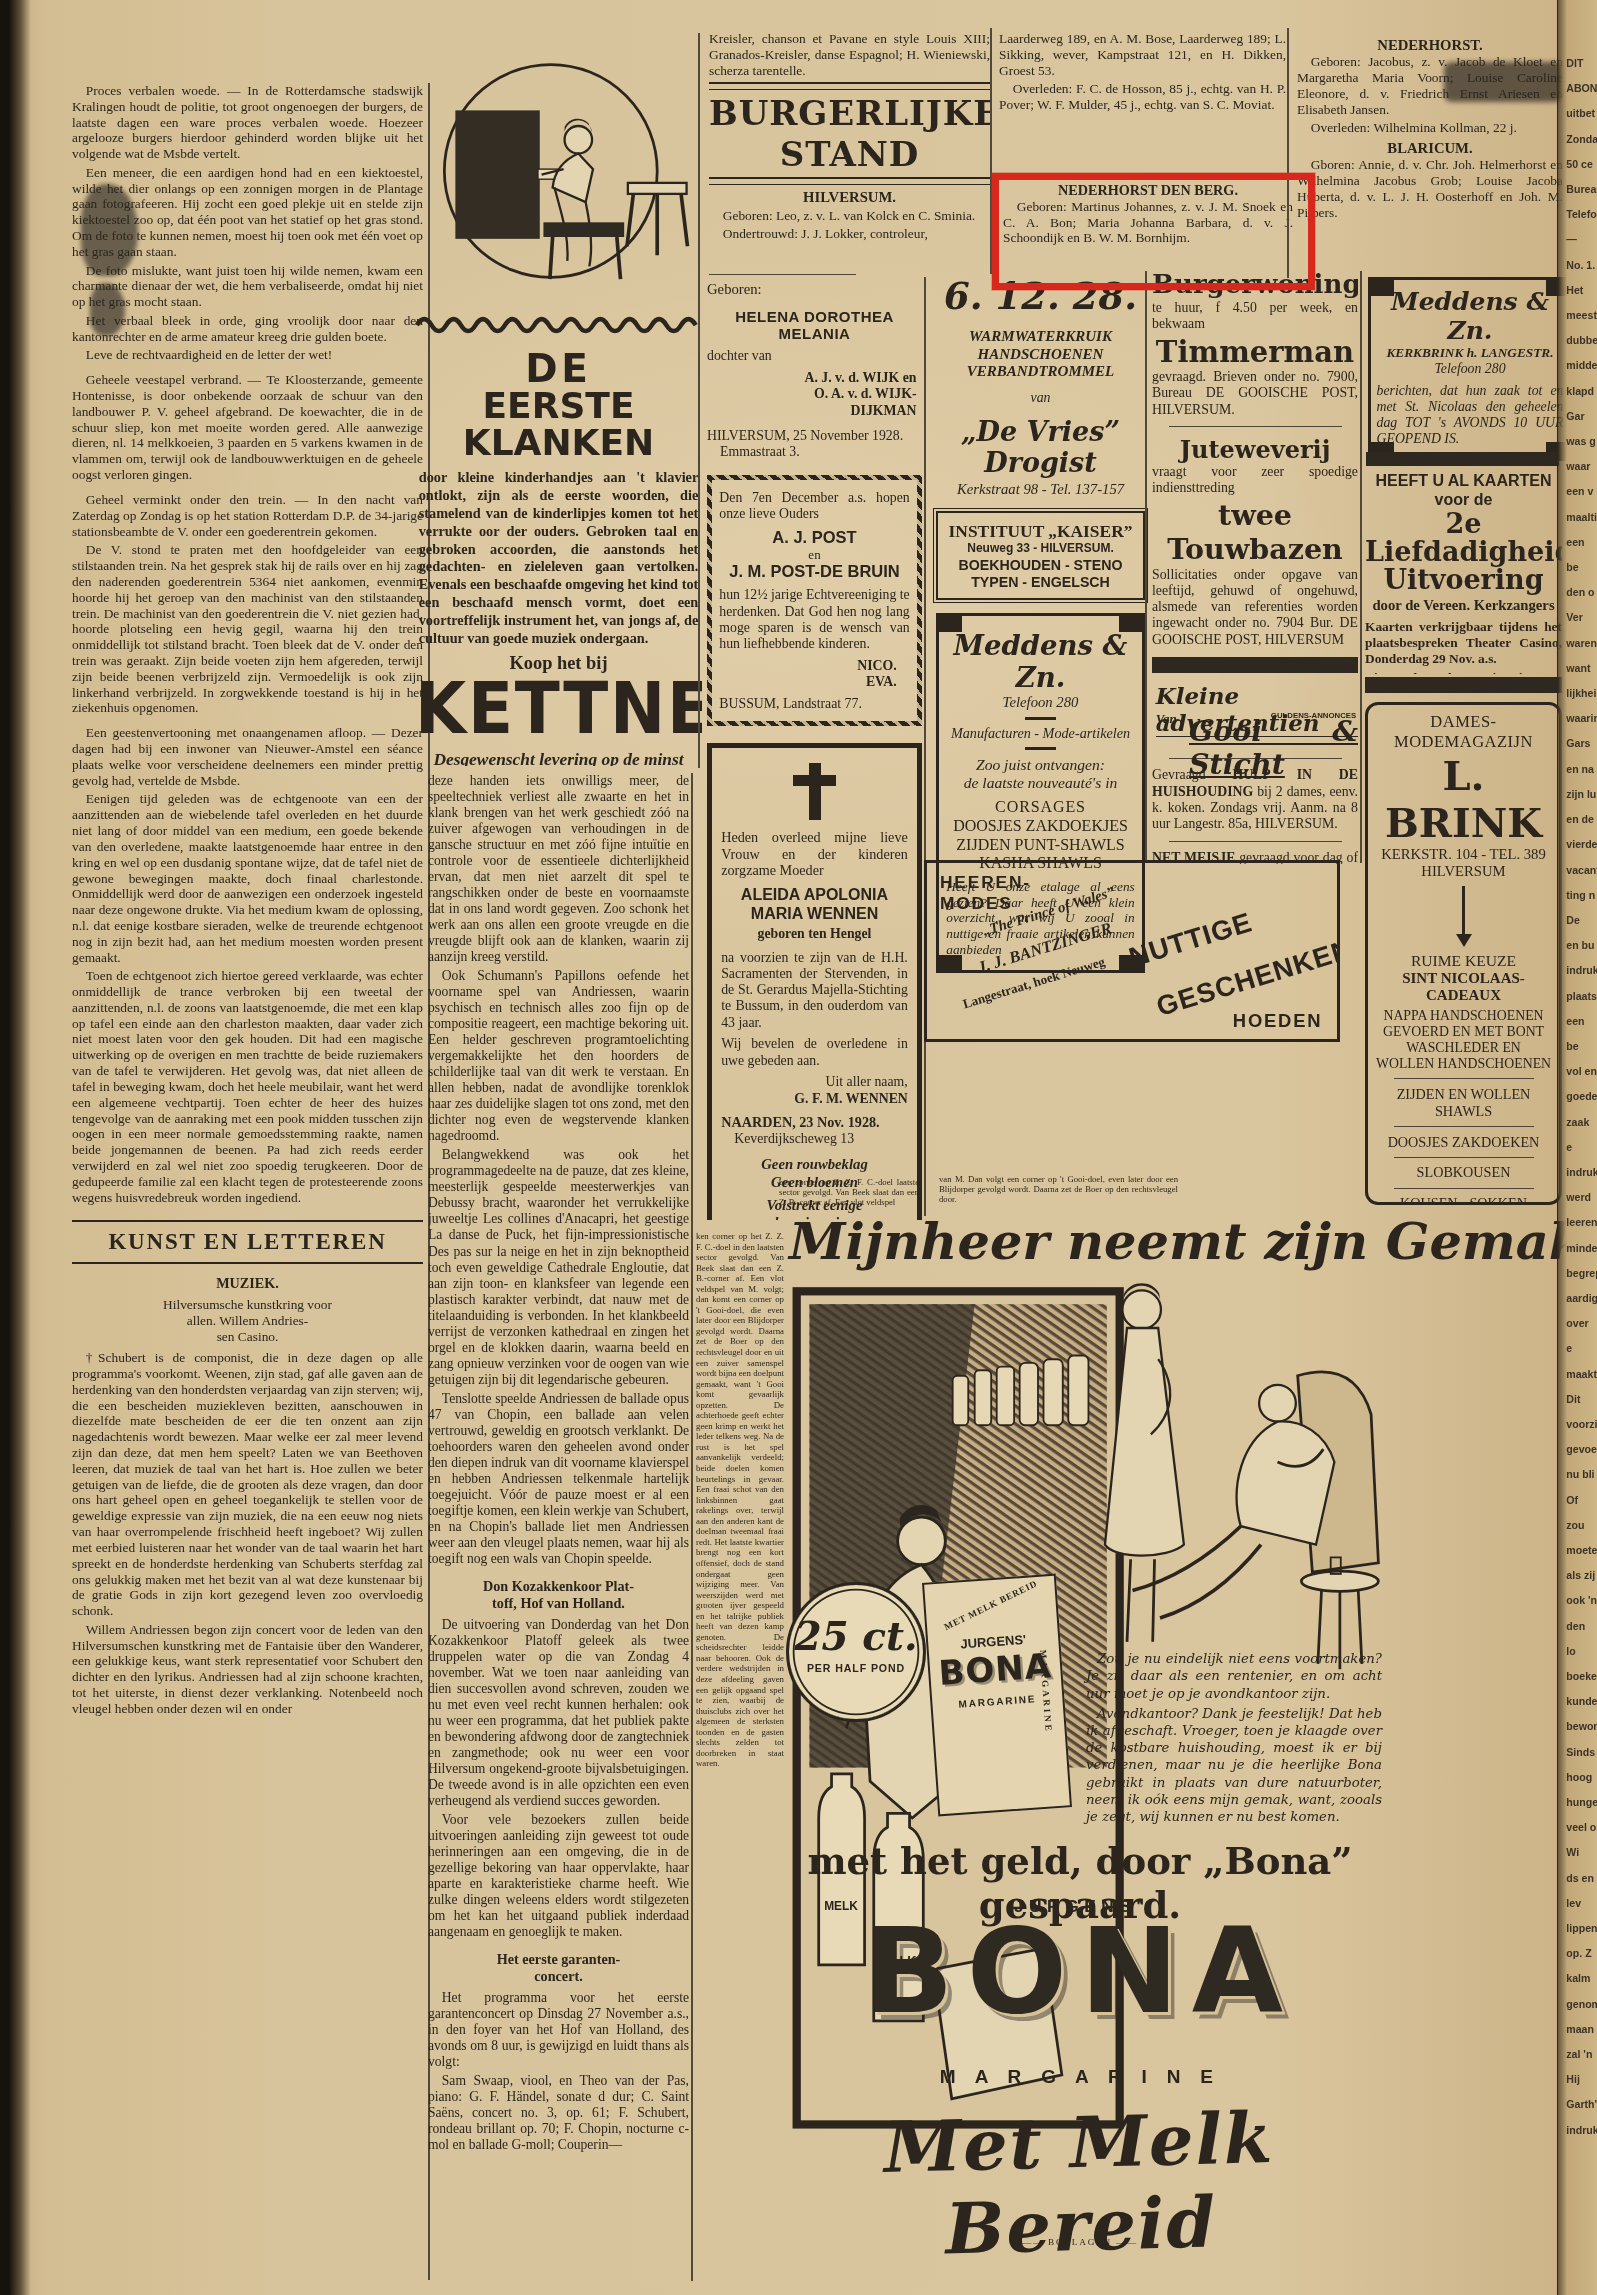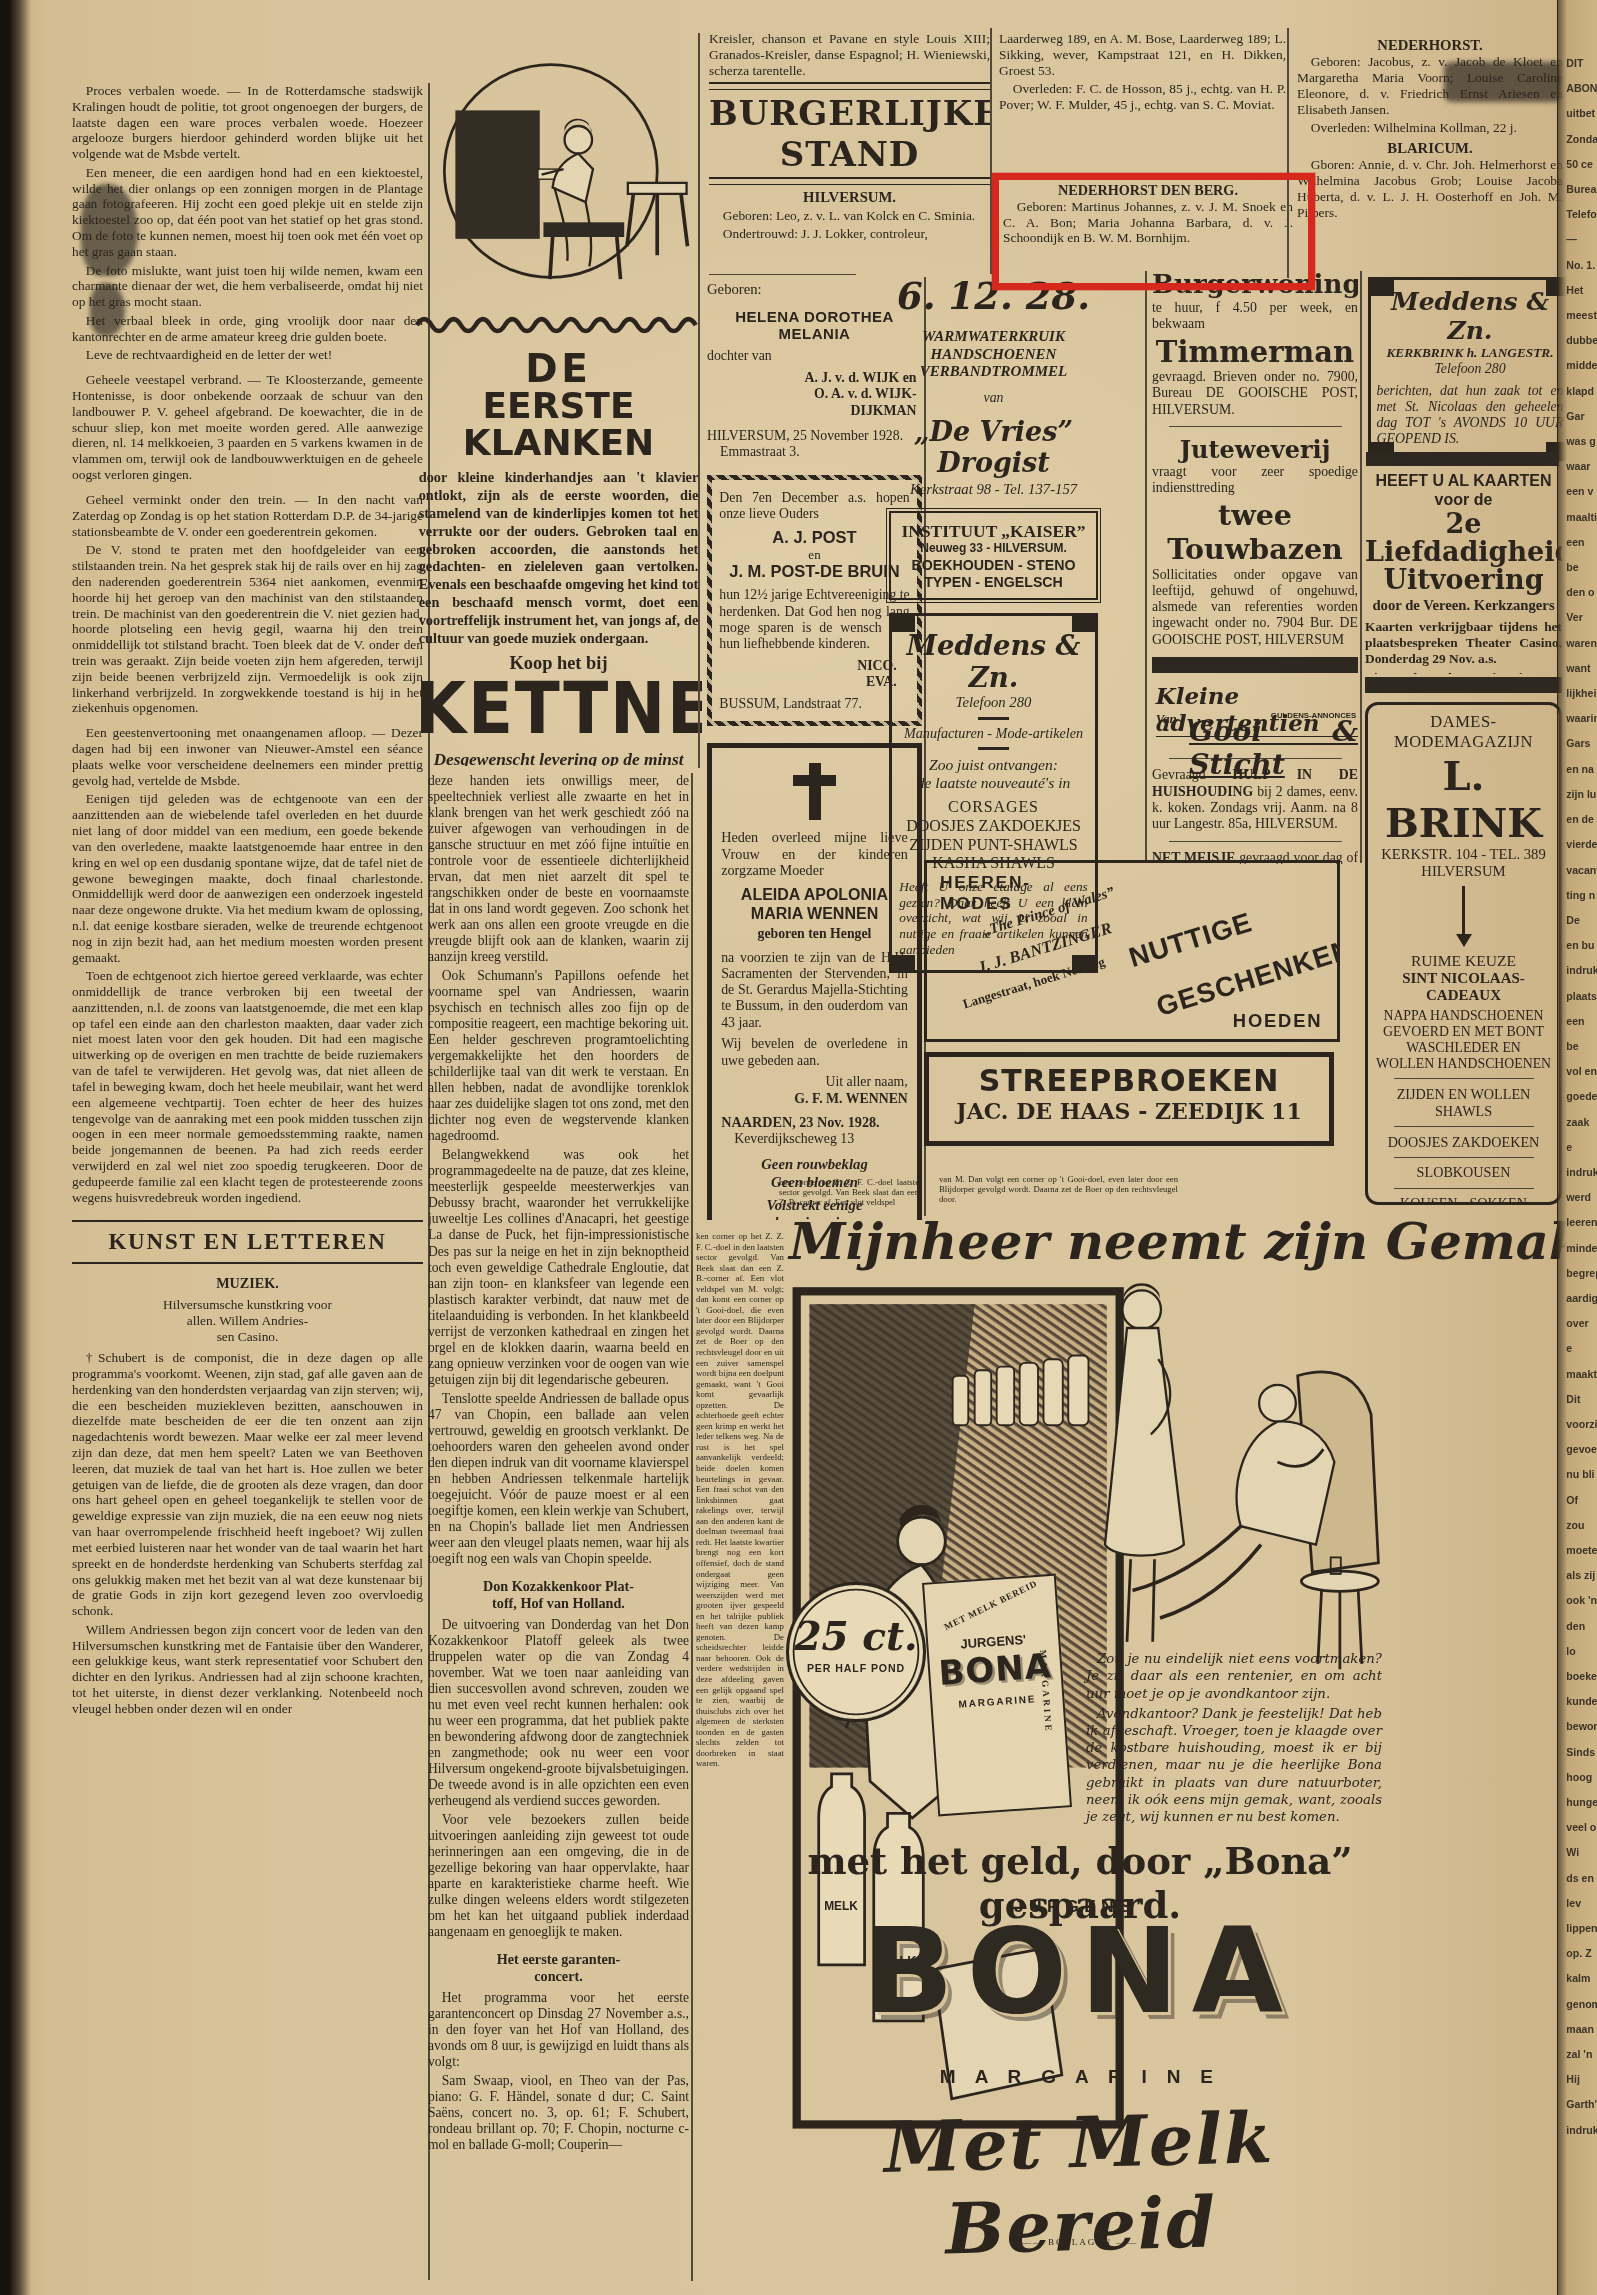--- a/index.html
+++ b/index.html
@@ -189,21 +189,21 @@
       <div style="font-size:14.2px;font-weight:bold;margin-top:7.3px;">NAARDEN, 23 Nov. 1928.</div>
       <div style="font-size:13.8px;text-indent:13px;">Keverdijkscheweg 13</div>
       <div class="ctr it" style="font-weight:bold;font-size:14.7px;margin-top:9.2px;">Geen rouwbeklag</div>
       <div class="ctr it" style="font-weight:bold;font-size:14.7px;">Geen bloemen</div>
       <div class="ctr it pre" style="font-weight:bold;font-size:14.7px;margin-top:5.5px;">Volstrekt eenige
 kennisgeving</div>
     </div>
   </div>
   <div class="vr" style="left:924px;top:277px;height:939px;"></div>
 
-  <div class="col" style="left:889px;top:275px;width:209px;height:588px;overflow:visible;">
+  <div class="col" style="left:936px;top:275px;width:209px;height:588px;overflow:visible;">
     <div class="ctr it" style="font-size:37px;font-weight:bold;font-family:'DejaVu Serif',serif;">6. 12. 28.</div>
     <div class="ctr it" style="font-weight:bold;font-size:15px;margin-top:9.2px;">WARMWATERKRUIK</div>
     <div class="ctr it" style="font-weight:bold;font-size:15px;">HANDSCHOENEN</div>
     <div class="ctr it" style="font-weight:bold;font-size:15px;">VERBANDTROMMEL</div>
     <div class="ctr it" style="font-size:13.8px;margin:9.2px 0;">van</div>
     <div class="ctr it" style="font-weight:bold;font-size:27px;font-family:'DejaVu Serif',serif;">„De Vries” Drogist</div>
     <div class="ctr it" style="font-size:14.7px;margin-top:1.8px;">Kerkstraat 98  -  Tel. 137-157</div>
     <div style="border:2.8px solid #2b251d;outline:1.4px solid #2b251d;outline-offset:2.8px;margin-top:13px;padding:7.3px 3.7px;">
       <div class="ctr" style="font-weight:bold;font-size:17.4px;">INSTITUUT „KAISER”</div>
       <div class="ctr sans" style="font-weight:bold;font-size:12px;">Neuweg 33    -    HILVERSUM.</div>
@@ -308,24 +308,20 @@
       <div>MODES</div>
     </div>
     <div class="it" style="position:absolute;left:53px;top:40px;transform:rotate(-17deg);font-size:14.7px;font-weight:bold;">„The Prince of Wales”</div>
     <div class="it" style="position:absolute;left:48px;top:75px;transform:rotate(-17deg);font-size:16.5px;font-weight:bold;">J. J. BANTZINGER</div>
     <div style="position:absolute;left:33px;top:112px;transform:rotate(-17deg);font-size:13px;font-weight:bold;">Langestraat, hoek Neuweg</div>
     <div class="sans" style="position:absolute;left:200px;top:61px;transform:rotate(-17deg);font-weight:bold;font-size:27.5px;letter-spacing:0.9px;">NUTTIGE</div>
     <div class="sans" style="position:absolute;left:226px;top:99px;transform:rotate(-17deg);font-weight:bold;font-size:27.5px;letter-spacing:0.9px;">GESCHENKEN</div>
     <div class="sans" style="position:absolute;right:14.7px;bottom:7.3px;font-weight:bold;font-size:18.4px;letter-spacing:1.8px;">HOEDEN</div>
   </div>
 
-  <div class="abs" style="left:924px;top:1052px;width:410px;height:94px;border:5.5px solid #2b251d;box-sizing:border-box;padding-top:5.5px;">
-    <div class="ctr heavy" style="font-size:30px;letter-spacing:0.9px;">STREEPBROEKEN</div>
-    <div class="ctr" style="font-weight:bold;font-size:22px;font-family:'DejaVu Serif',serif;">JAC. DE HAAS   -   ZEEDIJK 11</div>
-  </div>
 
   <div class="col" style="left:779px;top:1177px;width:140px;height:42px;font-size:8.7px;line-height:1.15;">
     <p class="ni">ben corner op Z. Z. F. C.-doel laatste sector gevolgd. Van Beek slaat dan een Z. B.-corner af. Een vlot veldspel</p>
   </div>
   <div class="col" style="left:939px;top:1174px;width:239px;height:44px;font-size:8.7px;line-height:1.15;">
     <p class="ni">van M. Dan volgt een corner op 't Gooi-doel, even later door een Blijdorper gevolgd wordt. Daarna zet de Boer op den rechtsvleugel door.</p>
   </div>
   <div class="vr" style="left:691px;top:773px;height:1508px;"></div>
   <div class="col" style="left:696px;top:1231px;width:88px;height:1036px;font-size:8.8px;line-height:1.2;">
     <p class="ni">ken corner op het Z. Z. F. C.-doel in den laatsten sector gevolgd. Van Beek slaat dan een Z. B.-corner af. Een vlot veldspel van M. volgt; dan komt een corner op 't Gooi-doel, die even later door een Blijdorper gevolgd wordt. Daarna zet de Boer op den rechtsvleugel door en uit een zuiver samenspel wordt bijna een doelpunt gemaakt, want 't Gooi komt gevaarlijk opzetten. De achterhoede geeft echter geen krimp en werkt het leder telkens weg. Na de rust is het spel aanvankelijk verdeeld; beide doelen komen beurtelings in gevaar. Een fraai schot van den linksbinnen gaat rakelings over, terwijl aan den anderen kant de doelman tweemaal fraai redt. Het laatste kwartier brengt nog een kort offensief, doch de stand ondergaat geen wijziging meer. Van weerszijden werd met grooten ijver gespeeld en het talrijke publiek heeft van dezen kamp genoten. De scheidsrechter leidde naar behooren. Ook de verdere wedstrijden in deze afdeeling gaven een gelijk opgaand spel te zien, waarbij de thuisclubs zich over het algemeen de sterksten toonden en de gasten slechts zelden tot doorbreken in staat waren.</p>

